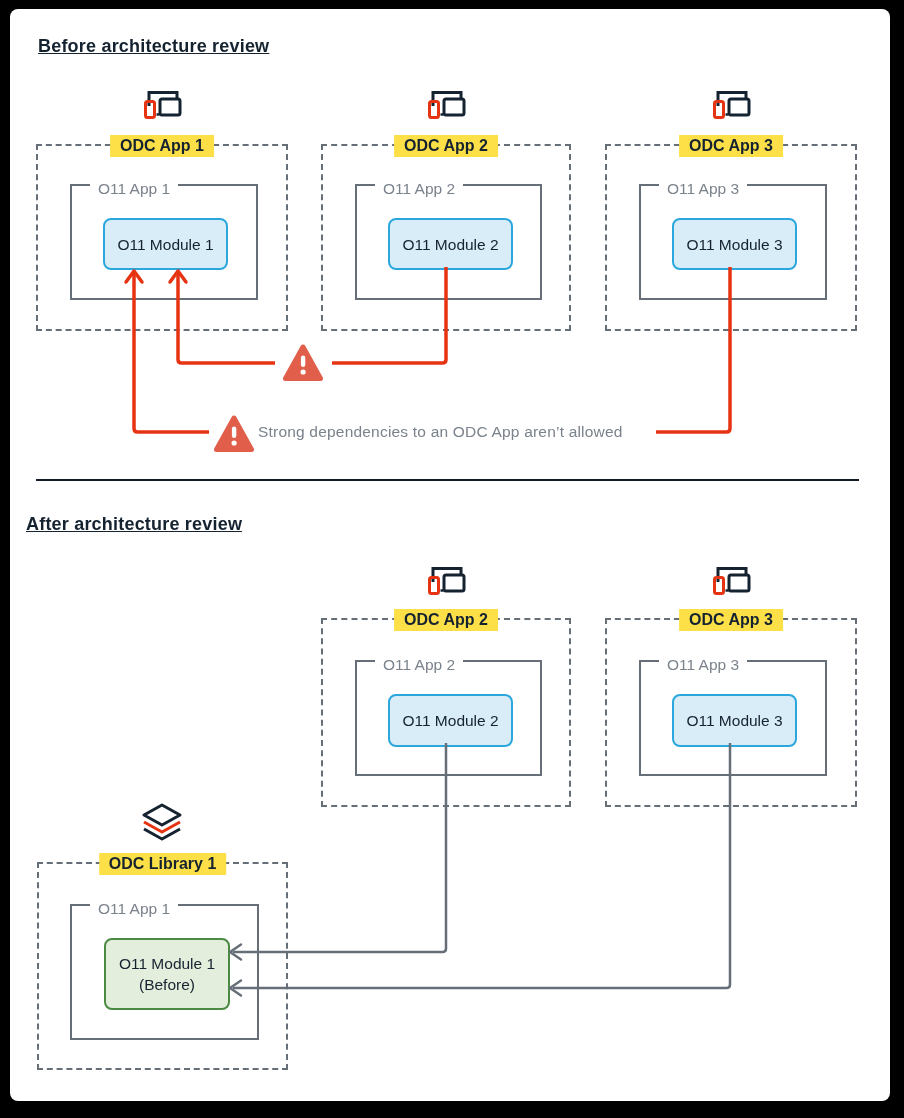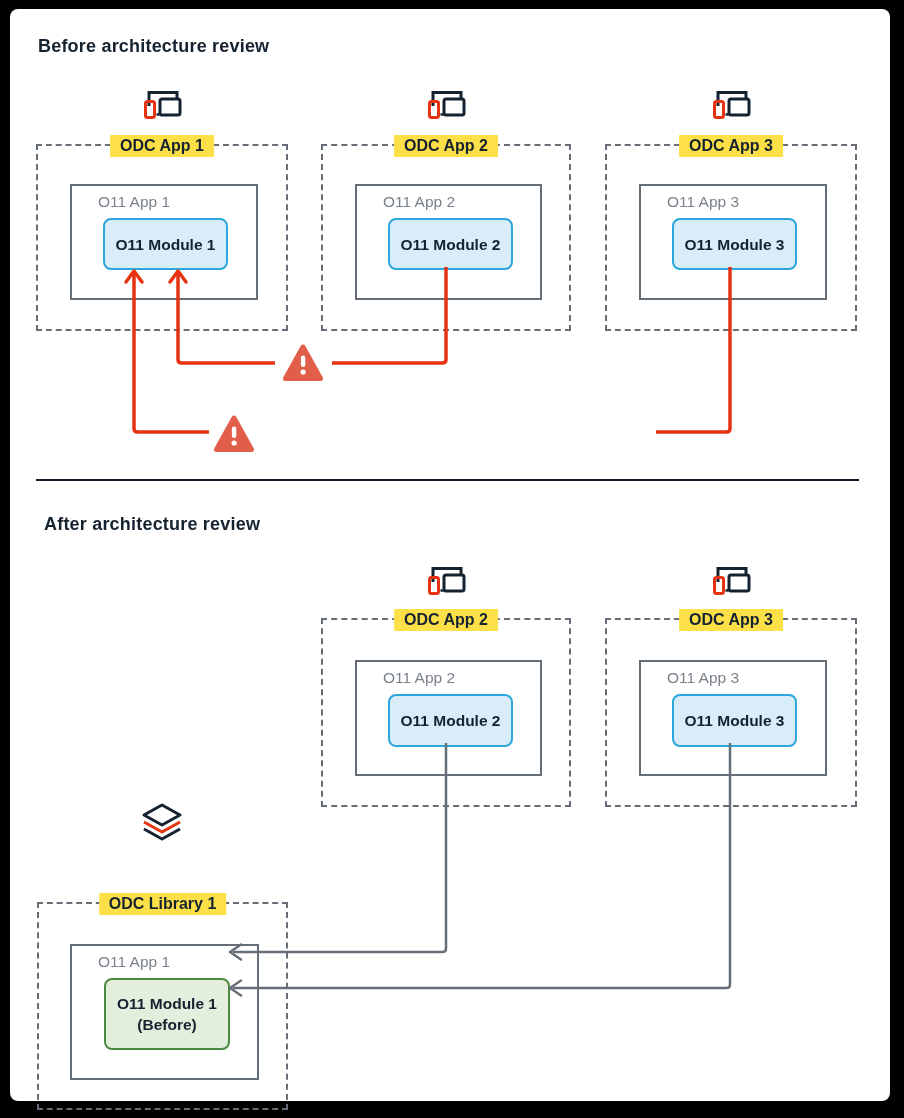--- a/index.html
+++ b/index.html
@@ -11,50 +11,51 @@
     overflow:hidden;
   }
   .canvas{
     position:absolute;left:10px;top:9px;width:880px;height:1092px;
     background:#ffffff;border-radius:8px;
   }
   .section-title{
     position:absolute;
     font-size:18px;font-weight:700;color:#152230;letter-spacing:.2px;
     white-space:nowrap;
+    text-decoration:underline;
   }
   .dashed-box{
     position:absolute;
     border:2px dashed #666e78;
     box-sizing:border-box;
   }
   .dashed-label{
     position:absolute;left:50%;top:0;transform:translate(-50%,-50%);
     background:#fde047;padding:0 10px;
     font-size:16px;font-weight:600;color:#152230;white-space:nowrap;
     line-height:22px;
   }
   .solid-box{
     position:absolute;
     border:2px solid #666e78;
     box-sizing:border-box;
   }
   .solid-label{
-    position:absolute;left:18px;top:16px;transform:translateY(-50%);
+    position:absolute;left:18px;top:3px;transform:translateY(-50%);
     background:#ffffff;padding:0 8px;
     font-size:15.5px;color:#7a828c;white-space:nowrap;
     line-height:20px;
     text-align:center;
   }
   .module{
     position:absolute;
     background:#d9edf8;border:2px solid #2ba7de;border-radius:8px;
     box-sizing:border-box;
     display:flex;flex-direction:column;align-items:center;justify-content:center;
-    font-size:15.5px;color:#152230;text-align:center;line-height:21px;font-weight:bold;
+    font-size:15.5px;color:#152230;text-align:center;line-height:21px;
   }
   .module.green{
     background:#e4eedd;border-color:#4a8a42;
   }
   .divider{
     position:absolute;left:36px;top:479px;width:823px;height:2px;
     background:#101c28;
   }
   .warning-text{
     position:absolute;left:258px;top:423px;
@@ -120,24 +121,25 @@
   <div class="dashed-box" style="left:605px;top:144px;width:252px;height:187px;">
     <span class="dashed-label">ODC App 3</span>
     <div class="solid-box" style="left:32px;top:38px;width:188px;height:116px;">
       <span class="solid-label">O11 App 3</span>
       <div class="module" style="left:31px;top:32px;width:125px;height:52px;">
         <span>O11 Module 3</span>
       </div>
     </div>
   </div>
 
+  <div class="warning-text">Strong dependencies to an ODC App aren’t allowed</div>
 
   <div class="divider"></div>
 
-  <div class="section-title" style="left:44px;top:514px;">After architecture review</div>
+  <div class="section-title" style="left:26px;top:514px;">After architecture review</div>
 
   <div class="icon-abs" style="left:425px;top:563px;">
     <svg width="42" height="36" viewBox="0 0 42 36">
       <path d="M8 19 L8 5.5 L36 5.5 L36 12" fill="none" stroke="#152230" stroke-width="3"></path>
       <rect x="19" y="12" width="20" height="16" rx="2" fill="none" stroke="#152230" stroke-width="3"></rect>
       <rect x="4.5" y="14.5" width="9" height="16" rx="2" fill="none" stroke="#e63312" stroke-width="3"></rect>
       <path d="M15.5 27.5 L18 27.5" stroke="#152230" stroke-width="2.5"></path>
     </svg>
   </div>
   <div class="icon-abs" style="left:710px;top:563px;">
@@ -170,21 +172,21 @@
   <div class="dashed-box" style="left:605px;top:618px;width:252px;height:189px;">
     <span class="dashed-label">ODC App 3</span>
     <div class="solid-box" style="left:32px;top:40px;width:188px;height:116px;">
       <span class="solid-label">O11 App 3</span>
       <div class="module" style="left:31px;top:32px;width:125px;height:53px;">
         <span>O11 Module 3</span>
       </div>
     </div>
   </div>
 
-  <div class="dashed-box" style="left:37px;top:862px;width:251px;height:208px;margin-top:40px;">
+  <div class="dashed-box" style="left:37px;top:862px;width:251px;height:208px;">
     <span class="dashed-label">ODC Library 1</span>
     <div class="solid-box" style="left:31px;top:40px;width:189px;height:136px;">
       <span class="solid-label">O11 App 1</span>
       <div class="module green" style="left:32px;top:32px;width:126px;height:72px;">
         <span>O11 Module 1</span>
         <span>(Before)</span>
       </div>
     </div>
   </div>
 

